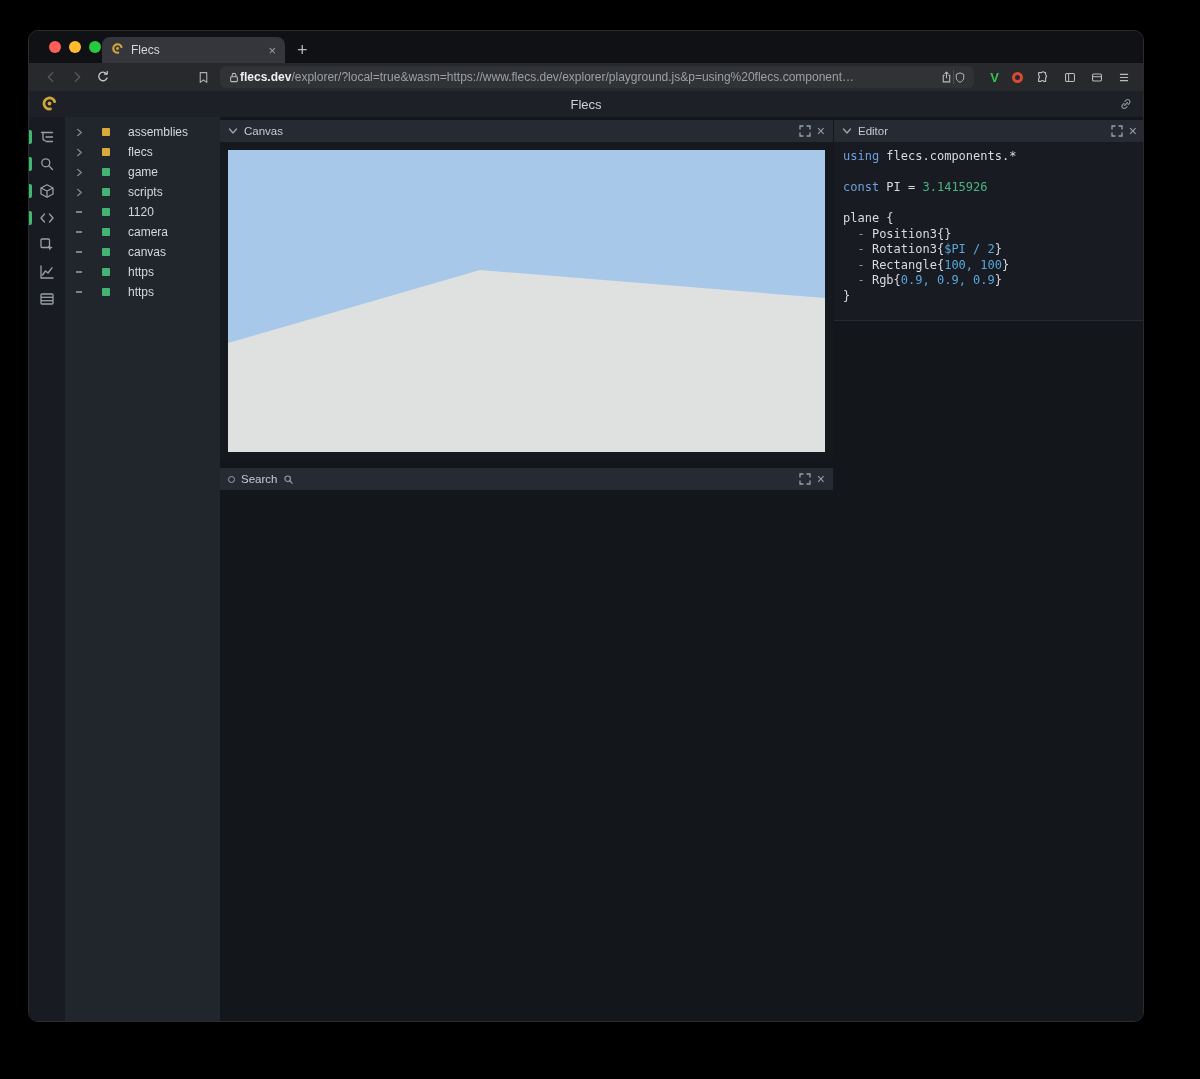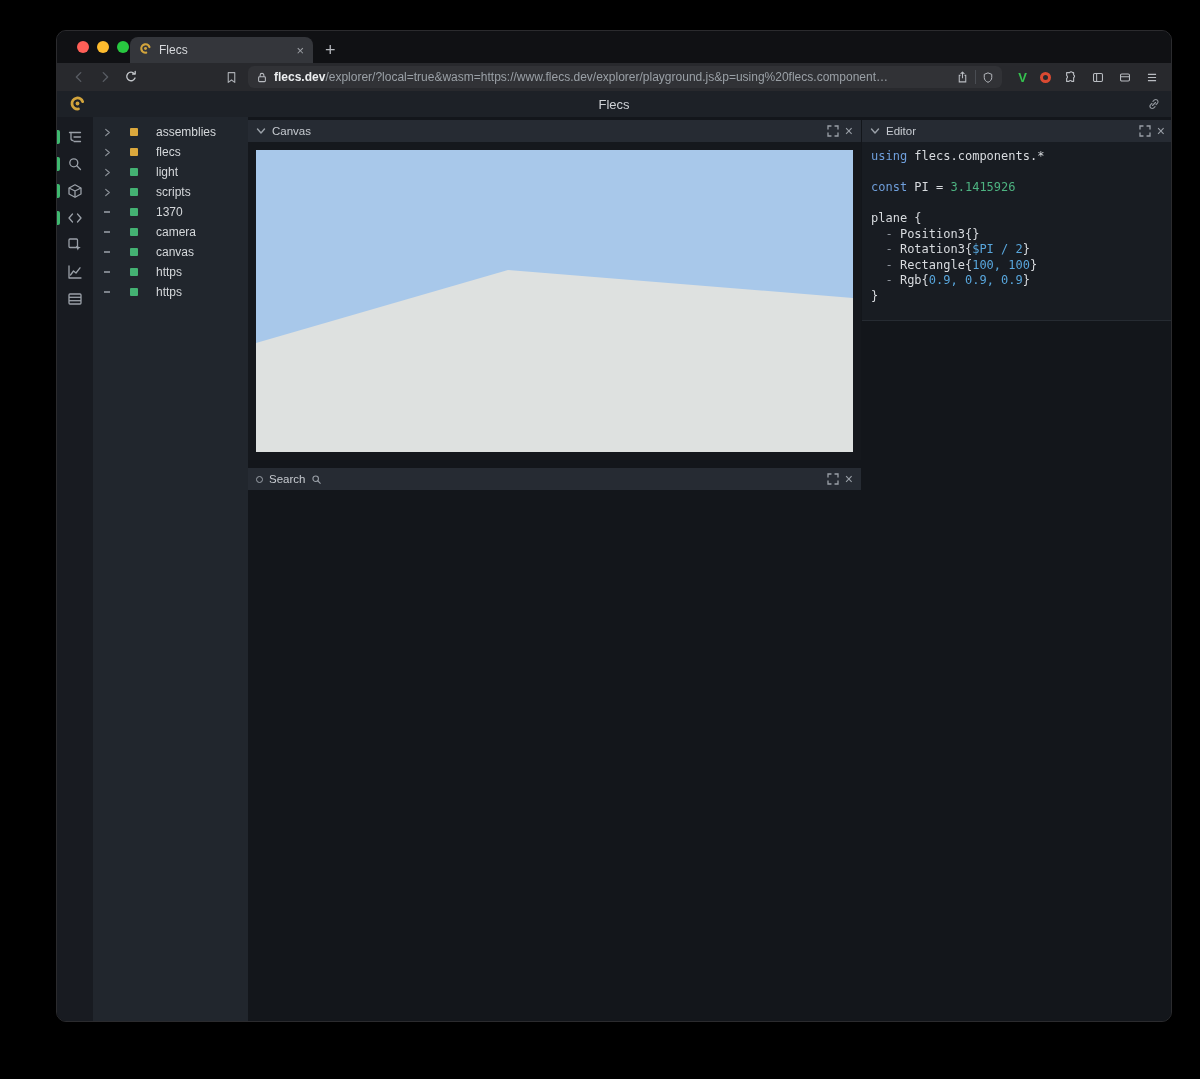--- a/index.html
+++ b/index.html
@@ -1,40 +1,40 @@
 <!DOCTYPE html>
 <html style="--tok-keyword: #6f9fdc; --tok-plain: #d8dbdf; --tok-num: #4db381; --tok-val: #58a6dc; --tok-dash: #8e949c; --rail-active: #3fb96f;"><head>
 <meta charset="utf-8">
 <style>
   * { box-sizing: border-box; margin: 0; padding: 0; }
   html,body { width:1200px; height:1079px; background:#000; font-family:"Liberation Sans", sans-serif; overflow:hidden; }
 
   .window {
-    position:absolute; left:56px; top:30px; width:1116px; height:992px;
+    position:absolute; left:28px; top:30px; width:1116px; height:992px;
     border-radius:10px; overflow:hidden; display:flex; flex-direction:column;
     background:#13161b; box-shadow:0 18px 60px rgba(0,0,0,.7); border:1px solid #2b2b2e;
   }
 
   
   .tabstrip { height:32px; background:#101114; display:flex; align-items:flex-end; position:relative; flex:0 0 auto; }
   .traffic { position:absolute; left:20px; top:10px; display:flex; gap:8px; }
   .tl { width:12px; height:12px; border-radius:50%; display:inline-block; }
   .tab { margin-left:73px; width:183px; height:26px; background:#34363b; border-radius:8px 8px 0 0;
          display:flex; align-items:center; gap:7px; padding:0 9px; }
   .tab-title { flex:1; font-size:12px; color:#d6d8db; white-space:nowrap; overflow:hidden; }
   .tab-close { color:#9da0a5; font-size:13px; line-height:1; cursor:default; }
   .newtab { color:#b4b7bc; font-size:18px; margin:0 0 4px 12px; line-height:1; }
 
   
   .navbar { height:28px; background:#28292d; display:flex; align-items:center; padding:0 12px; flex:0 0 auto; }
   .nav-btn { display:flex; align-items:center; justify-content:center; width:20px; height:20px; margin-right:6px; color:#585c63; }
   .nav-btn.enabled { color:#c3c6ca; }
   .bookmark-btn { margin-left:78px; color:#a9acb1; display:flex; align-items:center; }
   .addressbar { flex:1; height:22px; margin:4px 10px; border-radius:6px; background:rgba(255,255,255,.045);
-                display:flex; align-items:center; padding:0 8px; gap:6px; min-width:0; }
+                display:flex; align-items:center; padding:0 8px; min-width:0; }
   .url-text { flex:1; font-size:12px; white-space:nowrap; overflow:hidden; min-width:0; }
   .url-domain { color:#eceef0; font-weight:bold; }
   .url-path { color:#9aa0a6; }
   .addr-divider { width:1px; height:14px; background:#4a4d53; }
   .right-cluster { display:flex; align-items:center; gap:13px; margin-left:6px; }
   .ext-v { font-size:13px; font-weight:bold; color:#35c24f; }
   .ext-ring { width:11px; height:11px; border-radius:50%; border:3px solid #da4a32; }
   .icon-grey { color:#b9bcc1; display:flex; align-items:center; }
 
   
@@ -265,37 +265,37 @@
           <span class="swatch" style="background: rgb(219, 168, 61);"></span>
           <span>flecs</span>
         </div>
         <div class="tree-row">
           <span class="expander">
             <svg width="9" height="9" viewBox="0 0 10 10">
               <polyline points="3,1.5 7,5 3,8.5" fill="none" stroke="currentColor" stroke-width="1.4" stroke-linecap="round" stroke-linejoin="round"></polyline>
             </svg>
           </span>
           <span class="swatch" style="background: rgb(68, 178, 115);"></span>
-          <span>light</span>
+          <span>game</span>
         </div>
         <div class="tree-row">
           <span class="expander">
             <svg width="9" height="9" viewBox="0 0 10 10">
               <polyline points="3,1.5 7,5 3,8.5" fill="none" stroke="currentColor" stroke-width="1.4" stroke-linecap="round" stroke-linejoin="round"></polyline>
             </svg>
           </span>
           <span class="swatch" style="background: rgb(68, 178, 115);"></span>
           <span>scripts</span>
         </div>
         <div class="tree-row">
           <span class="expander">
             <span class="dashmark"></span>
           </span>
           <span class="swatch" style="background: rgb(68, 178, 115);"></span>
-          <span>1370</span>
+          <span>1120</span>
         </div>
         <div class="tree-row">
           <span class="expander">
             <span class="dashmark"></span>
           </span>
           <span class="swatch" style="background: rgb(68, 178, 115);"></span>
           <span>camera</span>
         </div>
         <div class="tree-row">
           <span class="expander">

